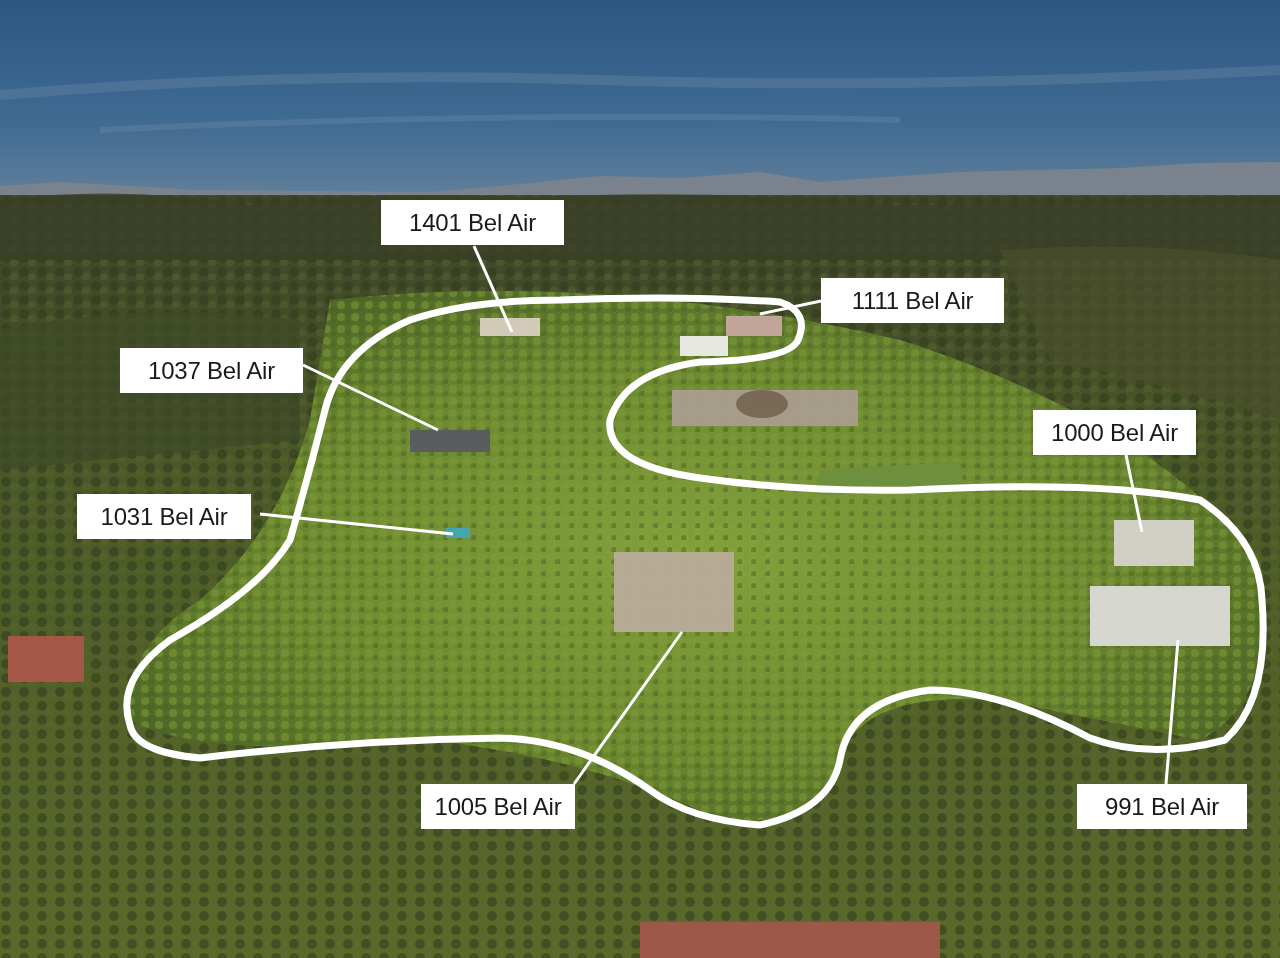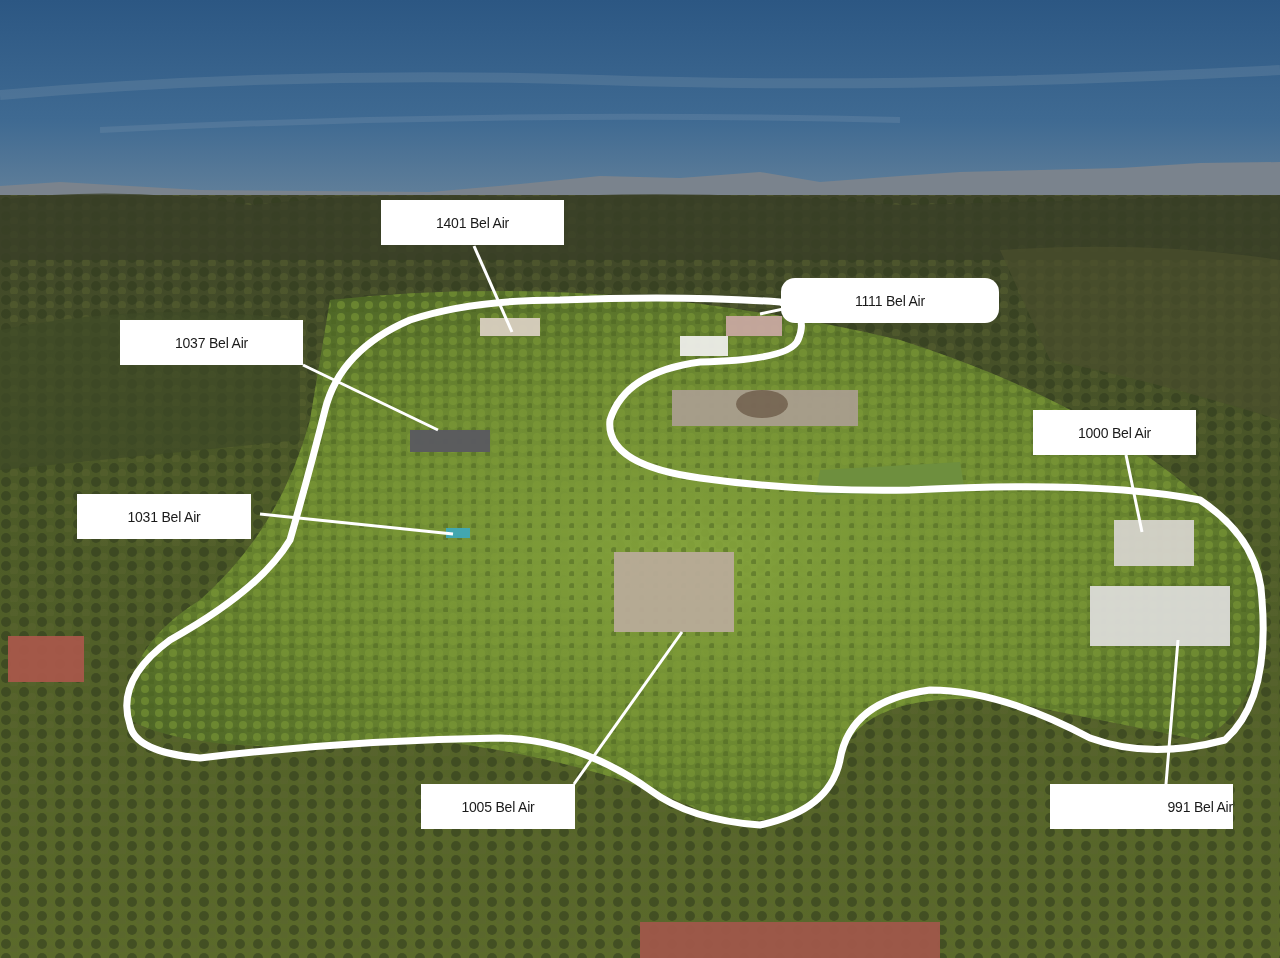--- a/index.html
+++ b/index.html
@@ -1,21 +1,21 @@
 <!DOCTYPE html>
 <html><head>
 <meta charset="utf-8">
 <style>
   html, body { margin:0; padding:0; }
   body { width:1280px; height:958px; overflow:hidden; position:relative; background:#3a4a2a; }
   .scene { position:absolute; left:0; top:0; width:1280px; height:958px; }
   .label {
     position:absolute; background:#ffffff; color:#1a1a1a;
     font-family:"Liberation Sans", "DejaVu Sans", sans-serif;
-    font-size:14px; display:flex; align-items:center; justify-content:center;
+    font-size:24px; display:flex; align-items:center; justify-content:center;
     height:45px; letter-spacing:-0.2px;
   }
 </style>
 </head>
 <body>
 
 <svg class="scene" viewBox="0 0 1280 958" xmlns="http://www.w3.org/2000/svg">
   <defs>
     <linearGradient id="sky" x1="0" y1="0" x2="0" y2="1">
       <stop offset="0" stop-color="#2c5783"></stop>
@@ -84,30 +84,30 @@
     <line x1="260" y1="514" x2="453" y2="534"></line>
     <line x1="1126" y1="455" x2="1142" y2="532"></line>
     <line x1="574" y1="784" x2="682" y2="632"></line>
     <line x1="1166" y1="784" x2="1178" y2="640"></line>
   </g>
 </svg>
 
 <div class="label" style="left:381px;top:200px;width:183px;">
   <span>1401 Bel Air</span>
 </div>
-<div class="label" style="left:781px;top:278px;width:218px;border-radius:14px;">
+<div class="label" style="left:821px;top:278px;width:183px;">
   <span>1111 Bel Air</span>
 </div>
-<div class="label" style="left:120px;top:320px;width:183px;">
+<div class="label" style="left:120px;top:348px;width:183px;">
   <span>1037 Bel Air</span>
 </div>
 <div class="label" style="left:77px;top:494px;width:174px;">
   <span>1031 Bel Air</span>
 </div>
 <div class="label" style="left:1033px;top:410px;width:163px;">
   <span>1000 Bel Air</span>
 </div>
 <div class="label" style="left:421px;top:784px;width:154px;">
   <span>1005 Bel Air</span>
 </div>
-<div class="label" style="left:1050px;top:784px;width:183px;justify-content:flex-end;">
+<div class="label" style="left:1077px;top:784px;width:170px;">
   <span>991 Bel Air</span>
 </div>
 
 </body></html>

